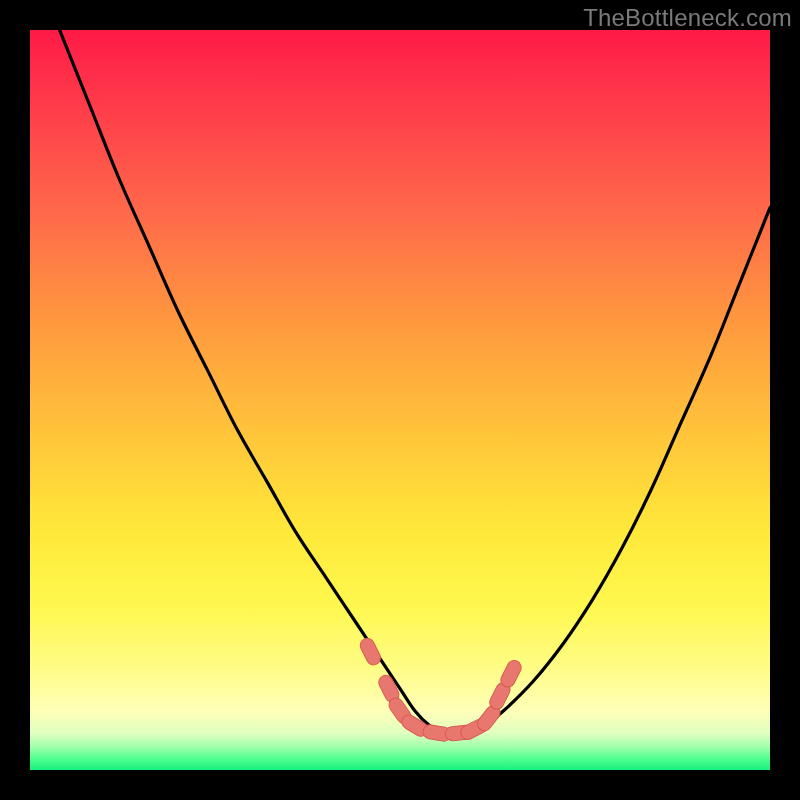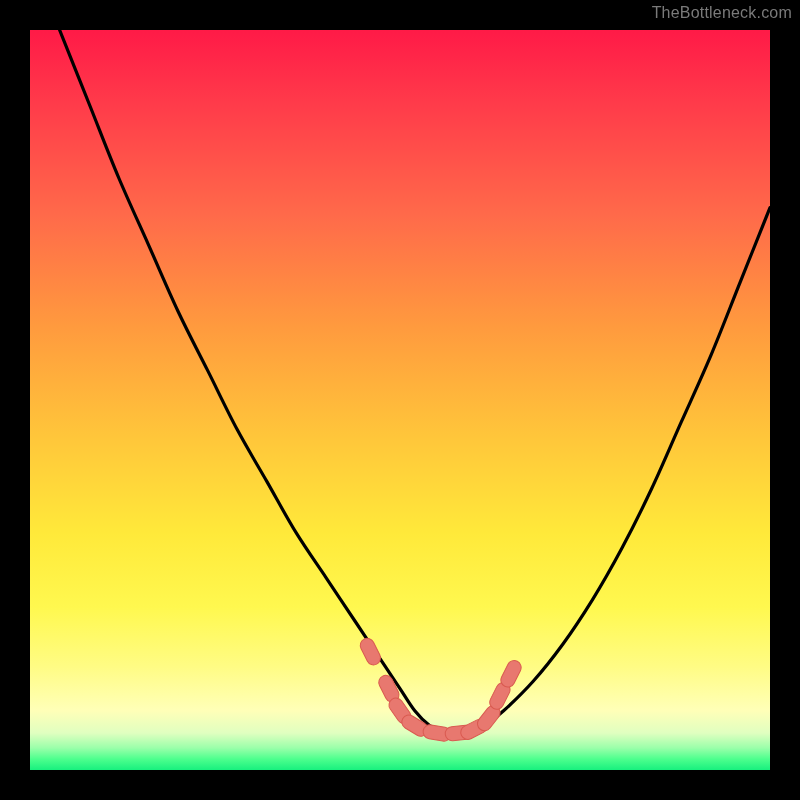--- a/index.html
+++ b/index.html
@@ -51,21 +51,21 @@
     position: absolute;
     inset: 0;
     width: 740px;
     height: 740px;
   }
   .watermark {
     position: absolute;
     top: 4px;
     right: 8px;
     color: #7a7a7a;
-    font-size: 16px;
+    font-size: 24px;
     font-weight: 500;
     letter-spacing: 0.2px;
     user-select: none;
   }
 </style>
 </head>
 <body>
 
 <div class="frame">
   <div class="watermark">TheBottleneck.com</div>

